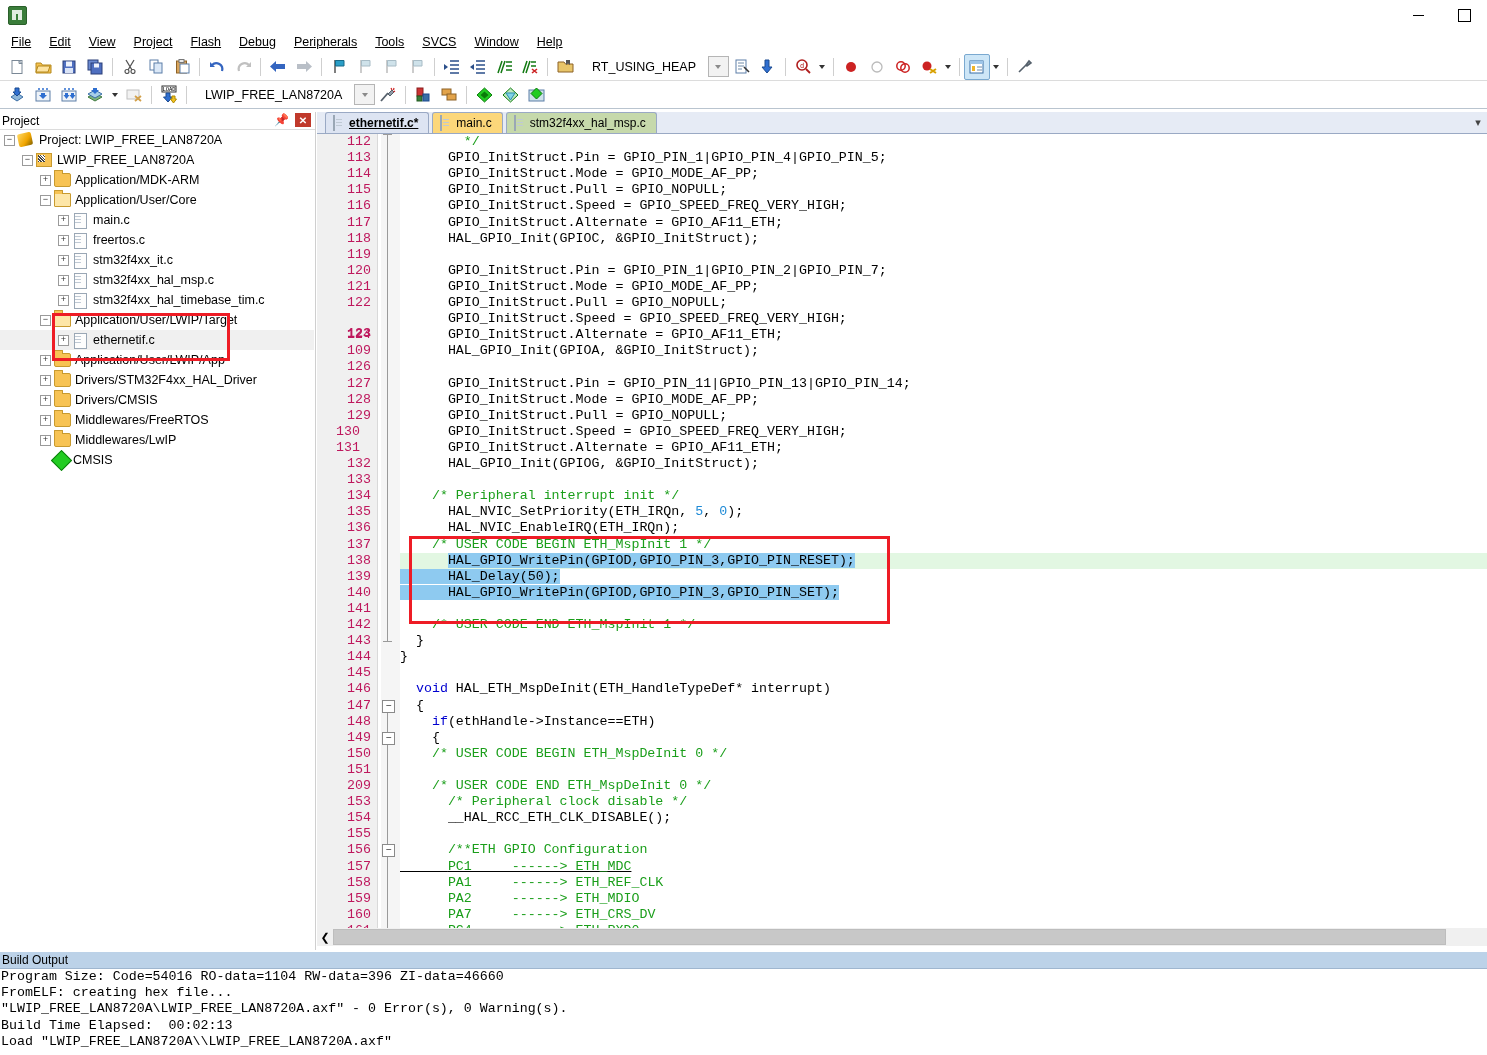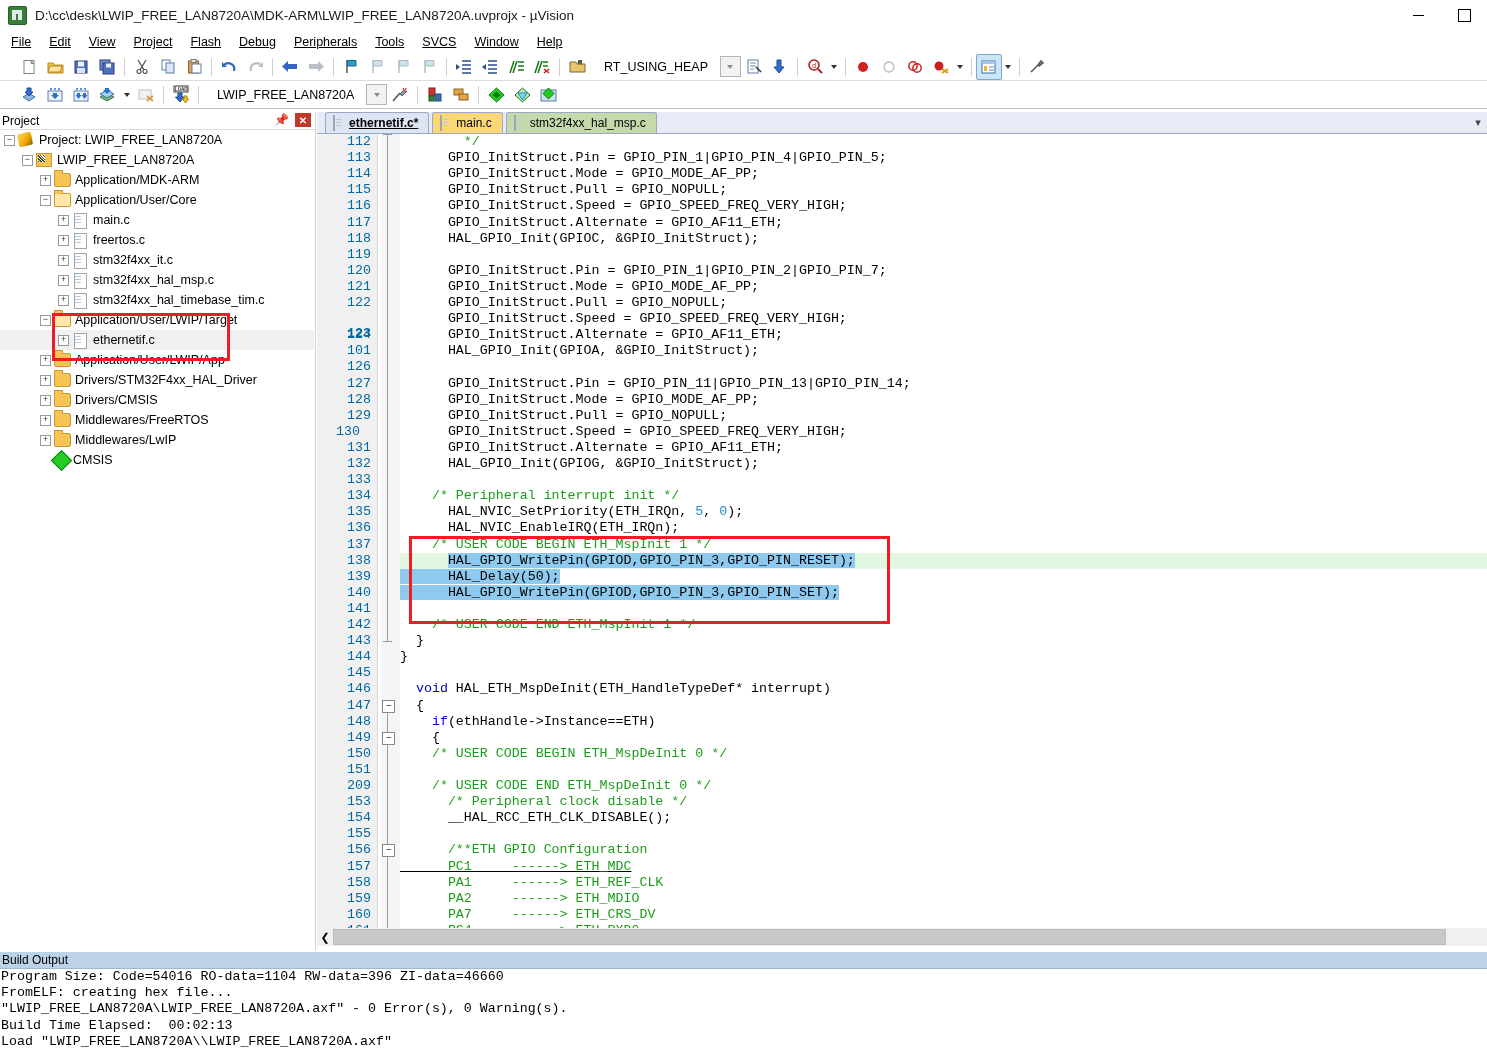--- a/index.html
+++ b/index.html
@@ -41,21 +41,21 @@
   }
   .menu-item{
     font-size:12.5px;padding:2px 9px;color:#000;white-space:nowrap;cursor:default;
   }
   .menu-item u{text-decoration:underline;}
 
   
   .toolbar{
     position:absolute;left:0;width:1487px;height:28px;
     background:#ffffff;border-bottom:1px solid #dcdcdc;
-    display:flex;align-items:center;padding-left:16px;box-sizing:border-box;
+    display:flex;align-items:center;padding-left:4px;box-sizing:border-box;
   }
   .toolbar1{top:53px;}
   .toolbar2{top:81px;border-bottom:1px solid #b9c4cf;}
   .tbtn{
     width:24px;height:24px;display:flex;align-items:center;justify-content:center;
     flex:none;border:1px solid transparent;border-radius:2px;
   }
   .tbtn.sel{background:#cde6f7;border-color:#7aa9d0;}
   .tsep{width:1px;height:18px;background:#cfcfcf;margin:0 4px;flex:none;}
   .tsmall{width:13px;height:24px;display:flex;align-items:center;justify-content:center;flex:none;}
@@ -218,21 +218,21 @@
   .foldtick{position:absolute;left:5px;width:9px;height:1px;background:#9a9a9a;}
 
   .codearea{
     position:absolute;left:83px;top:0;width:1087px;height:794px;
     font-family:"Liberation Mono","DejaVu Sans Mono",monospace;font-size:13.3px;
   }
   .cline{height:16.1px;line-height:16.1px;white-space:pre;position:relative;}
   .lnum{
     position:absolute;right:0;width:52px;text-align:right;
     font-family:"Liberation Mono","DejaVu Sans Mono",monospace;font-size:13.3px;
-    color:#0369a1;height:16.1px;line-height:16.1px;padding-right:6px;box-sizing:border-box;
+    color:#be185d;height:16.1px;line-height:16.1px;padding-right:6px;box-sizing:border-box;
   }
   .gutter .lnum{right:0;}
   .curline{position:absolute;left:83px;width:1087px;height:16.1px;background:#e2f7e2;}
   .kw{color:#0000d0;}
   .num{color:#1e8ad6;}
   .cmt{color:#1a9e1a;}
   .sel{background:#8ecaf0;}
 
   .ed-hscroll{
     position:absolute;left:0;top:816px;width:1170px;height:18px;background:#f0f0f0;
@@ -254,21 +254,20 @@
     line-height:16.2px;padding-left:1px;box-sizing:border-box;white-space:pre;
   }
 </style>
 </head>
 <body>
 
 <div class="app">
 
   <div class="titlebar">
     <div class="tb-icon"></div>
-    <div class="tb-title">D:\cc\desk\LWIP_FREE_LAN8720A\MDK-ARM\LWIP_FREE_LAN8720A.uvprojx - µVision</div>
     <div class="winbtns">
       <div class="winbtn">
           <div class="min-glyph"></div>
         </div>
       <div class="winbtn">
           <div class="max-glyph"></div>
         </div>
     </div>
   </div>
 
@@ -779,27 +778,27 @@
           <div class="lnum" style="position: absolute; top: 48.3px;">115</div>
           <div class="lnum" style="position: absolute; top: 64.4px;">116</div>
           <div class="lnum" style="position: absolute; top: 80.5px;">117</div>
           <div class="lnum" style="position: absolute; top: 96.6px;">118</div>
           <div class="lnum" style="position: absolute; top: 112.7px;">119</div>
           <div class="lnum" style="position: absolute; top: 128.8px;">120</div>
           <div class="lnum" style="position: absolute; top: 144.9px;">121</div>
           <div class="lnum" style="position: absolute; top: 161px;">122</div>
           <div class="lnum" style="position: absolute; top: 192px; font-weight: bold;">123</div>
           <div class="lnum" style="position: absolute; top: 193.2px;">124</div>
-          <div class="lnum" style="position: absolute; top: 209.3px;">101</div>
+          <div class="lnum" style="position: absolute; top: 209.3px;">109</div>
           <div class="lnum" style="position: absolute; top: 225.4px;">126</div>
           <div class="lnum" style="position: absolute; top: 241.5px;">127</div>
           <div class="lnum" style="position: absolute; top: 257.6px;">128</div>
           <div class="lnum" style="position: absolute; top: 273.7px;">129</div>
           <div class="lnum" style="position: absolute; top: 289.8px; text-align: center;">130</div>
-          <div class="lnum" style="position: absolute; top: 305.9px;">131</div>
+          <div class="lnum" style="position: absolute; top: 305.9px; text-align: center;">131</div>
           <div class="lnum" style="position: absolute; top: 322px;">132</div>
           <div class="lnum" style="position: absolute; top: 338.1px;">133</div>
           <div class="lnum" style="position: absolute; top: 354.2px;">134</div>
           <div class="lnum" style="position: absolute; top: 370.3px;">135</div>
           <div class="lnum" style="position: absolute; top: 386.4px;">136</div>
           <div class="lnum" style="position: absolute; top: 402.5px;">137</div>
           <div class="lnum" style="position: absolute; top: 418.6px;">138</div>
           <div class="lnum" style="position: absolute; top: 434.7px;">139</div>
           <div class="lnum" style="position: absolute; top: 450.8px;">140</div>
           <div class="lnum" style="position: absolute; top: 466.9px;">141</div>

